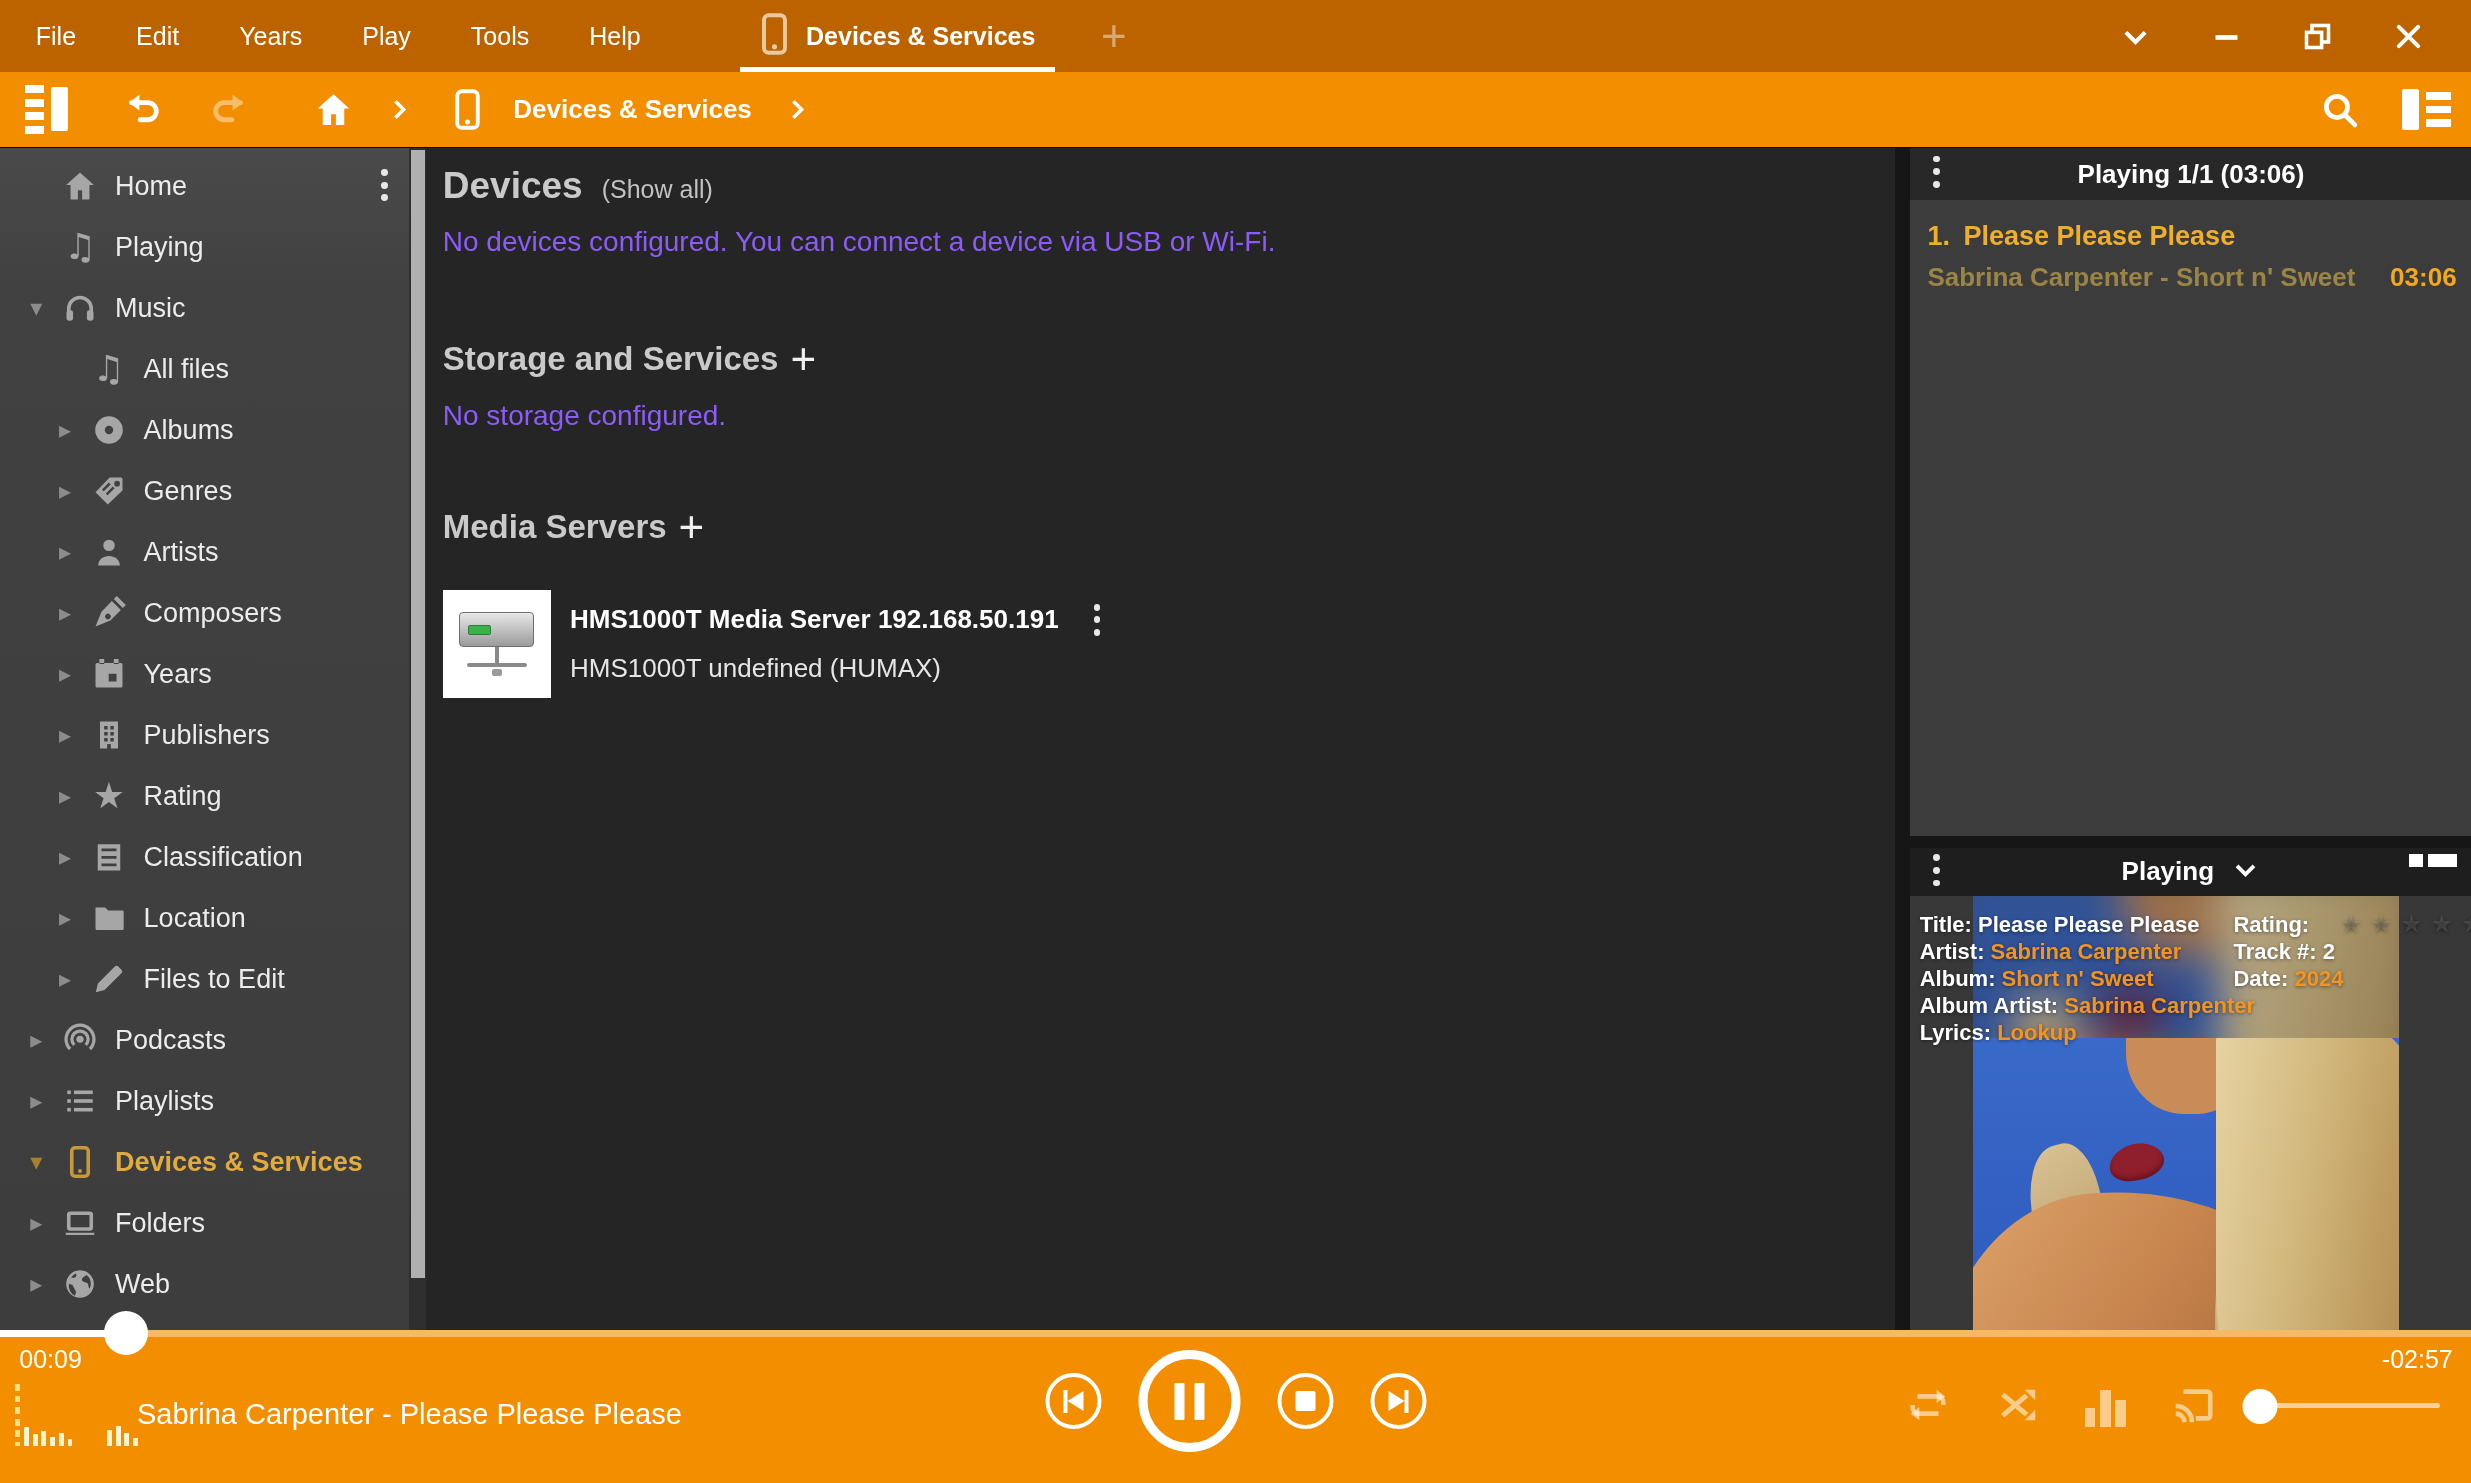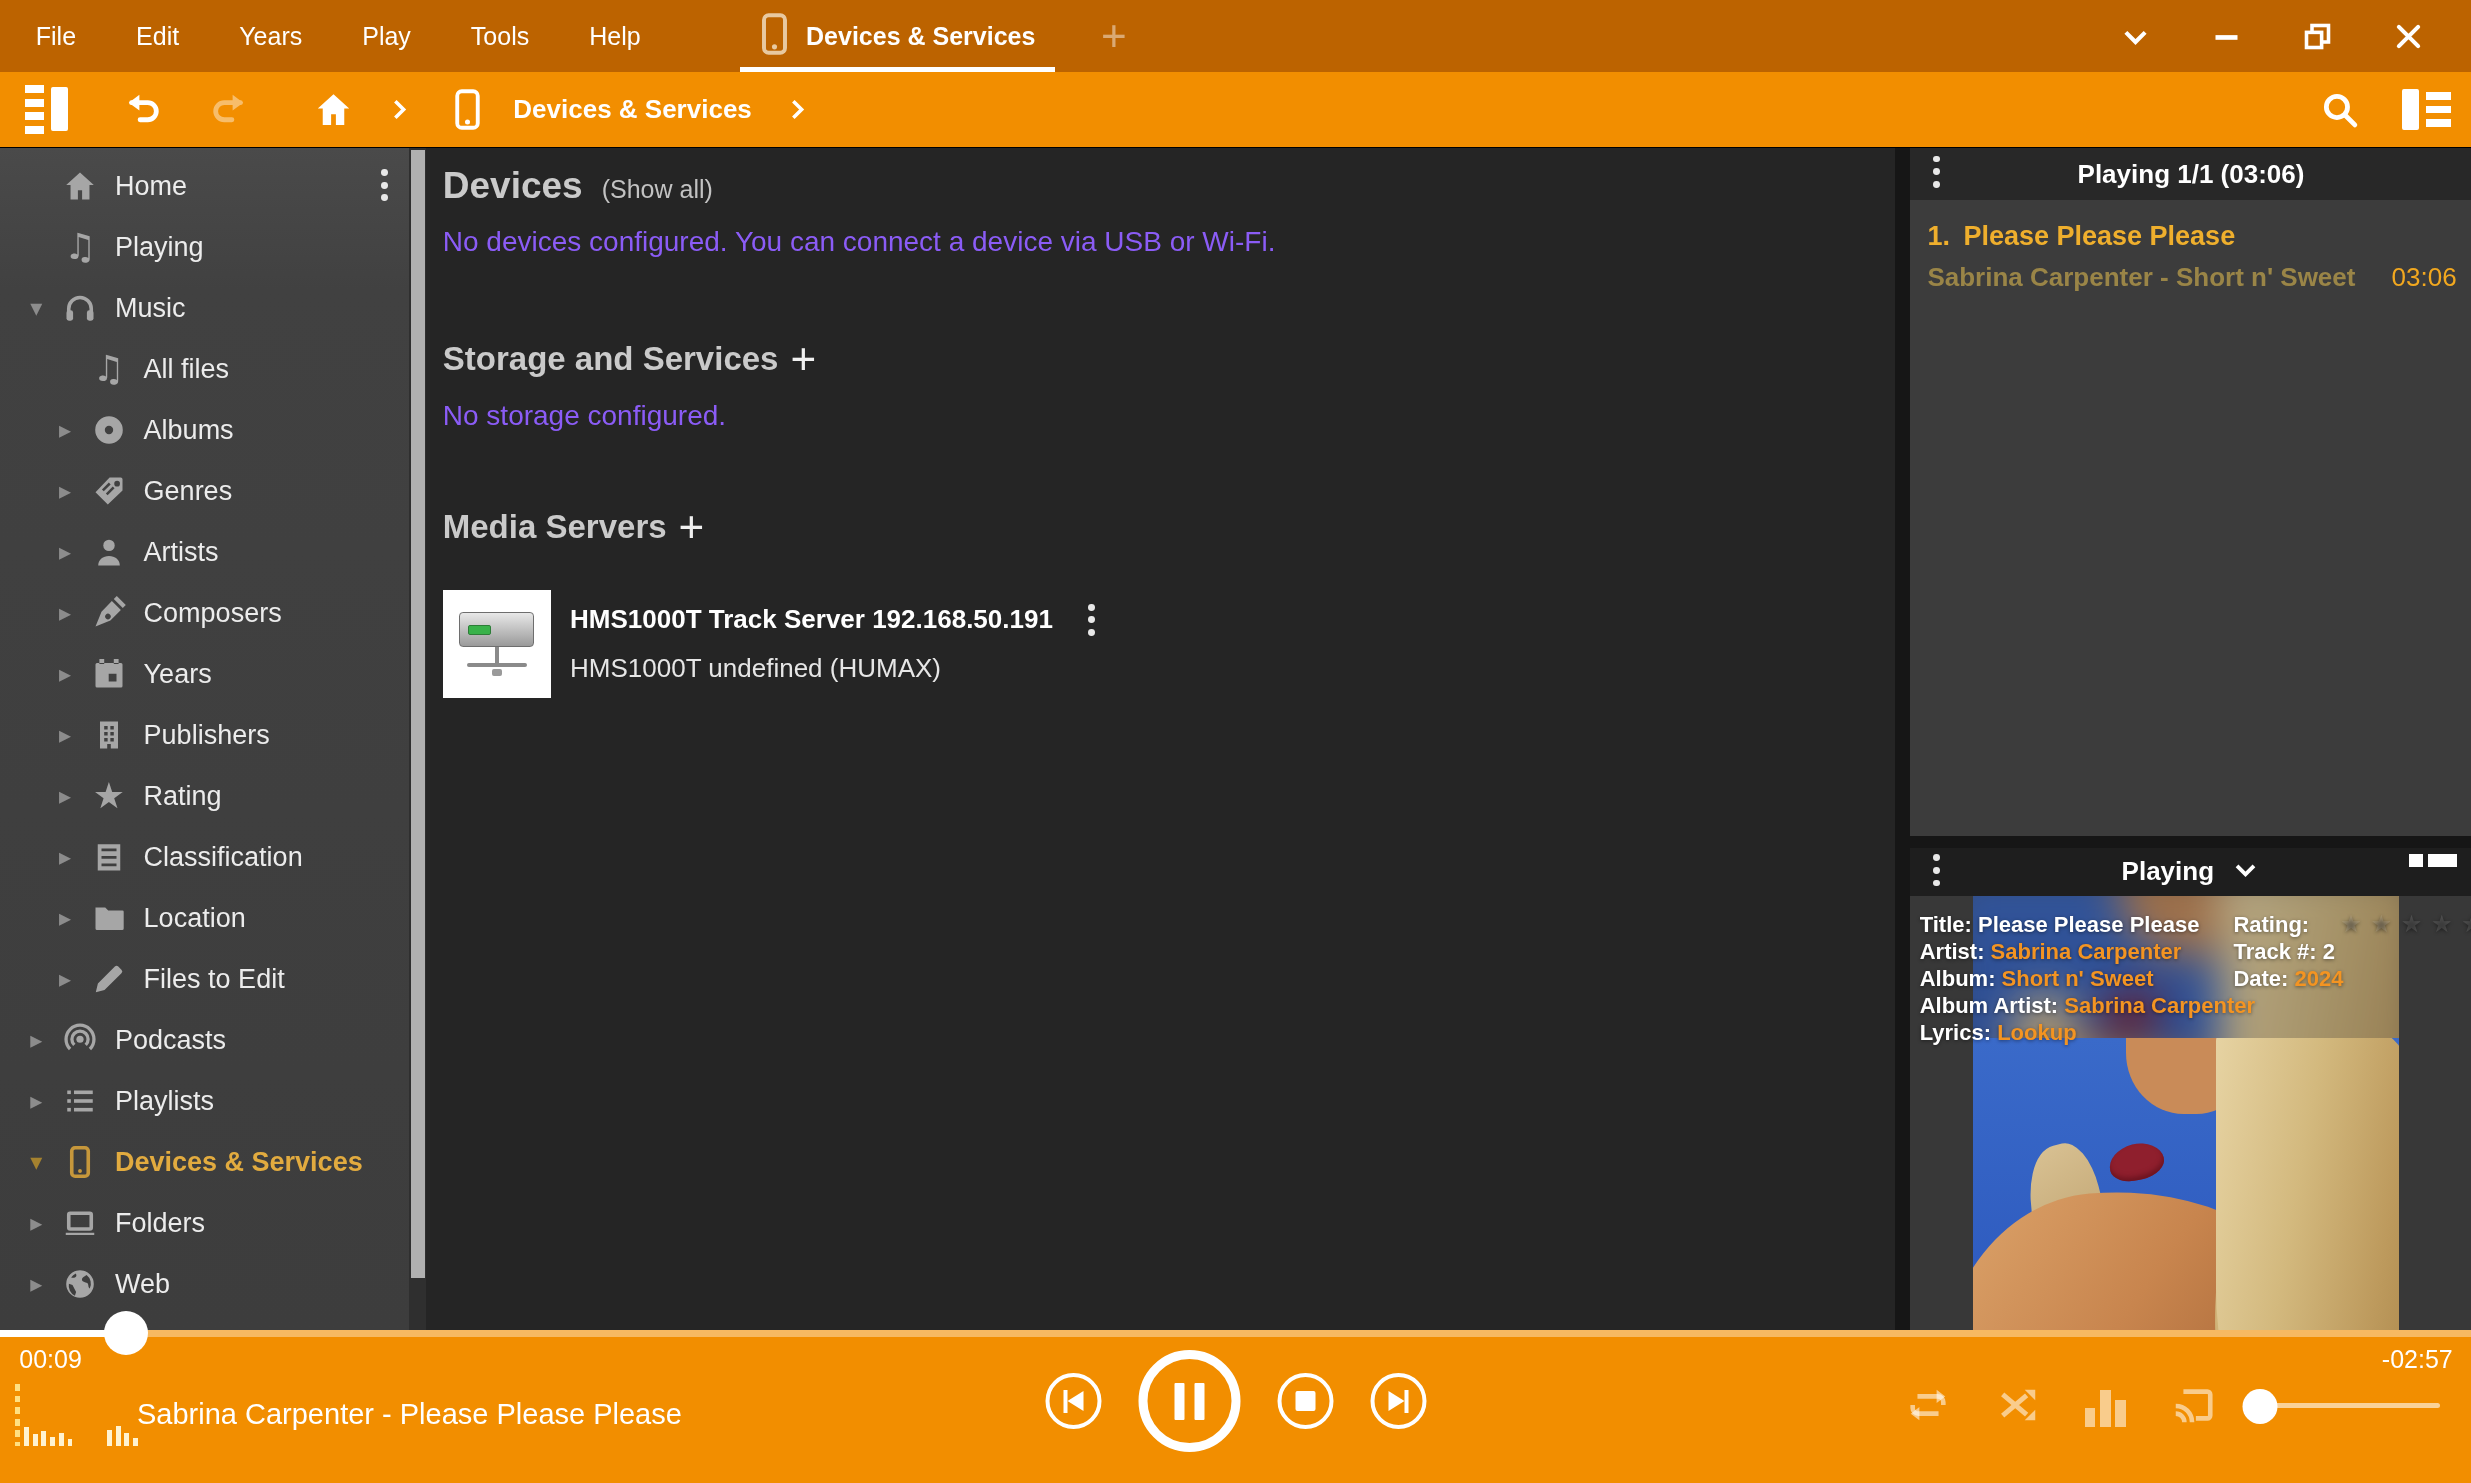--- a/index.html
+++ b/index.html
@@ -78,21 +78,21 @@
   
   .divider{width:15.4px;background:#161616;}
   .rightpanel{width:562px;display:flex;flex-direction:column;}
   .q-header{height:52px;background:#282828;position:relative;display:flex;align-items:center;justify-content:center;}
   .q-header .kdots{position:absolute;left:23px;top:7.7px;}
   .q-title{font-size:26px;font-weight:700;color:#fff;}
   .q-body{height:636px;background:#3C3C3C;padding:21px 15.4px 0 17.4px;box-sizing:border-box;}
   .q-row1{display:flex;gap:13.5px;font-size:27px;font-weight:700;color:var(--gold,#EFAF2D);}
   .q-row2{margin-top:10px;display:flex;align-items:baseline;}
   .q-sub{flex:1;font-size:26px;font-weight:700;color:#9A8547;}
-  .q-time{font-size:26px;font-weight:400;color:#F2A81F;}
+  .q-time{font-size:26px;font-weight:700;color:#F2A81F;}
   .panel-gap{height:11.6px;background:#161616;}
   .np-header{height:48px;background:#1E1E1E;position:relative;display:flex;align-items:center;justify-content:center;gap:17.4px;}
   .np-header .kdots{position:absolute;left:23px;top:6.8px;}
   .np-title{font-size:26px;font-weight:700;color:#fff;}
   .np-chev svg{width:29px;height:29px;}
   .np-list-icon{position:absolute;right:15.4px;top:6.8px;width:48px;}
   .np-list-icon .r1{display:flex;gap:4.8px;margin-bottom:4.8px;}
   .np-list-icon .r1 i:first-child{width:14.5px;height:12.6px;background:#fff;}
   .np-list-icon .r1 i:last-child{flex:1;height:12.6px;background:#fff;}
   .np-list-icon .r2{height:7.7px;background:#fff;margin-bottom:4.8px;}
@@ -476,21 +476,21 @@
         <div class="server-art">
           <div class="srv-box">
               <div class="srv-led"></div>
             </div>
           <div class="srv-stem"></div>
           <div class="srv-bar"></div>
           <div class="srv-node"></div>
         </div>
         <div class="server-text">
           <div class="server-title-row">
-            <span class="server-title">HMS1000T Track Server 192.168.50.191</span>
+            <span class="server-title">HMS1000T Media Server 192.168.50.191</span>
             <span class="kdots">
                 <i></i>
                 <i></i>
                 <i></i>
               </span>
           </div>
           <div class="server-sub">HMS1000T undefined (HUMAX)</div>
         </div>
       </div>
     </div>

